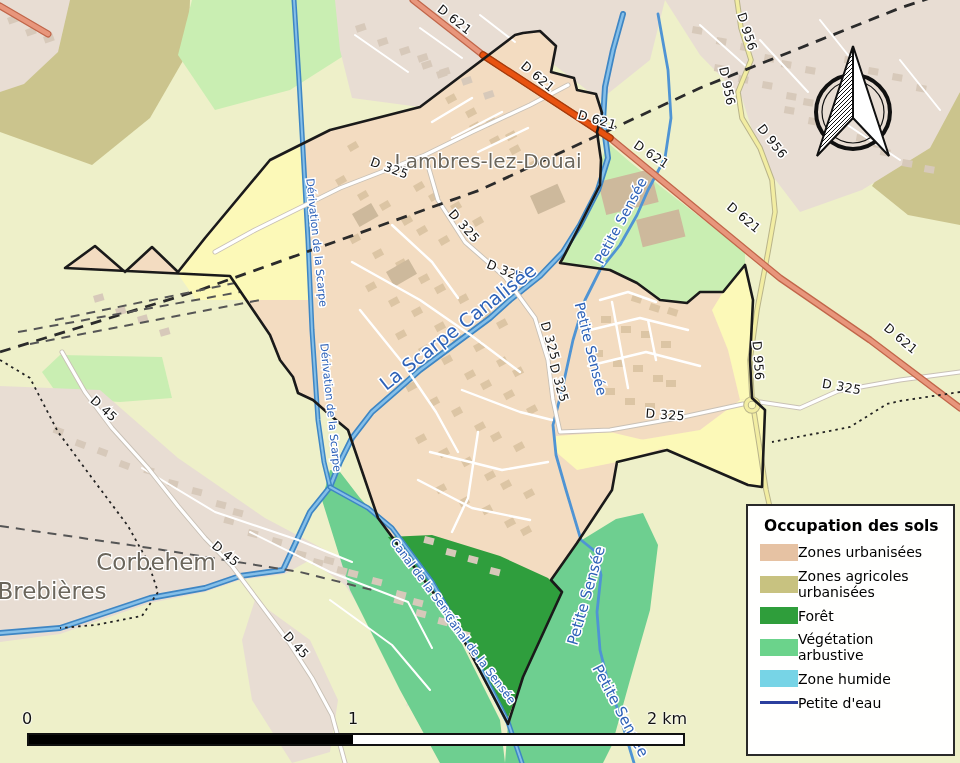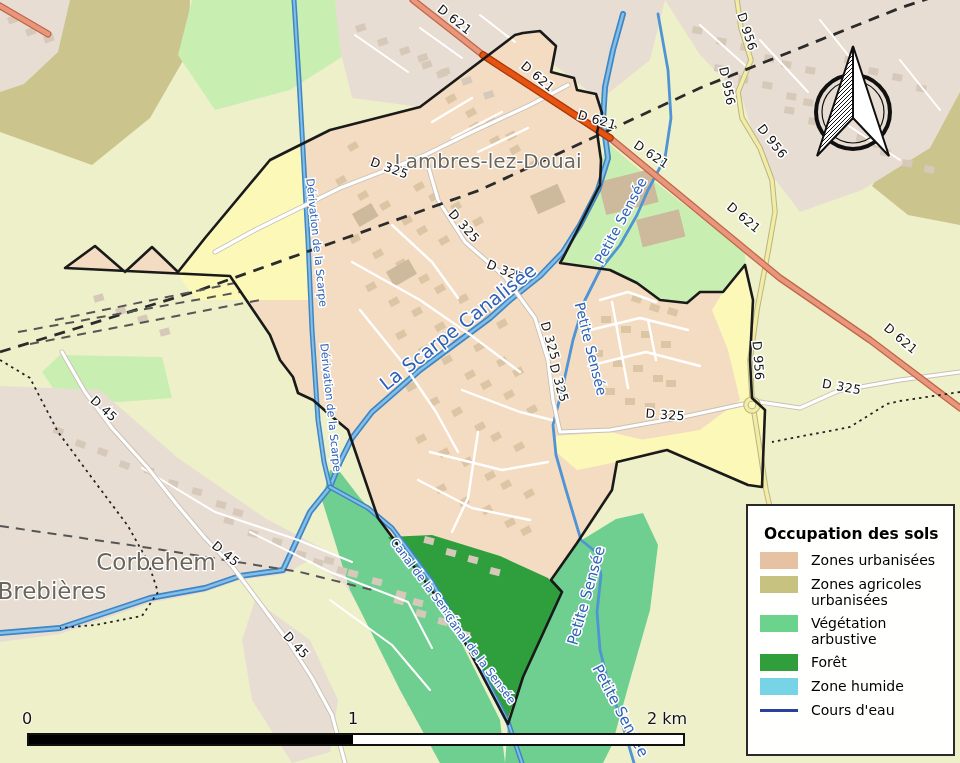--- a/index.html
+++ b/index.html
@@ -8,23 +8,23 @@
   #mapsvg{position:absolute;left:0;top:0;}
   
   text{font-family:"DejaVu Sans","Liberation Sans",sans-serif;}
   .lblRoad{font-size:12.5px;fill:#141414;stroke:#ffffff;stroke-width:3px;
            paint-order:stroke;letter-spacing:.4px;}
   .lblWater{fill:#2e62b8;stroke:#ffffff;stroke-width:3px;paint-order:stroke;}
   .lblPlace{fill:#6b665c;stroke:#ffffff;stroke-width:2.5px;paint-order:stroke;}
   
   .legend{position:absolute;left:746px;top:504px;width:209px;height:252px;
           background:#fffffe;border:2px solid #2a2a2a;box-sizing:border-box;
-          padding:17px 12px 6px 12px;}
+          padding:9px 12px 6px 12px;}
   .legend-title{font-size:15.5px;font-weight:bold;color:#000;margin:2px 0 9px 4px;}
-  .legend-row{display:flex;gap:13px;margin-bottom:7px;}
+  .legend-row{display:flex;align-items:center;gap:0;margin-bottom:7px;}
   .swatch{width:38px;height:17px;flex:0 0 38px;}
   .swatch-line-box{width:38px;height:17px;flex:0 0 38px;display:flex;align-items:center;}
   .swatch-line{width:38px;height:3px;}
   .legend-label{font-size:14px;color:#000;line-height:1.15;}
   
   .scalebar{position:absolute;left:27px;top:733px;width:658px;height:13px;
             border:2px solid #111;box-sizing:border-box;display:flex;background:#fff;}
   .scalebar .seg1{width:49.6%;background:#000;}
   .scalebar .seg2{width:50.4%;background:#fff;}
   .sb-label{position:absolute;top:709px;font-size:16px;color:#111;
@@ -331,36 +331,36 @@
   <div class="legend-title">Occupation des sols</div>
   <div class="legend-row">
     <div class="swatch" style="background: rgb(230, 194, 163);"></div>
     <div class="legend-label">Zones urbanisées</div>
   </div>
   <div class="legend-row">
     <div class="swatch" style="background: rgb(200, 194, 128);"></div>
     <div class="legend-label">Zones agricoles urbanisées</div>
   </div>
   <div class="legend-row">
+    <div class="swatch" style="background: rgb(47, 158, 59);"></div>
+    <div class="legend-label">Forêt</div>
+  </div>
+  <div class="legend-row">
     <div class="swatch" style="background: rgb(107, 211, 139);"></div>
     <div class="legend-label">Végétation arbustive</div>
-  </div>
-  <div class="legend-row">
-    <div class="swatch" style="background: rgb(47, 158, 59);"></div>
-    <div class="legend-label">Forêt</div>
   </div>
   <div class="legend-row">
     <div class="swatch" style="background: rgb(119, 212, 230);"></div>
     <div class="legend-label">Zone humide</div>
   </div>
   <div class="legend-row">
     <div class="swatch-line-box">
       <div class="swatch-line" style="background: rgb(43, 63, 158);"></div>
     </div>
-    <div class="legend-label">Cours d'eau</div>
+    <div class="legend-label">Petite d'eau</div>
   </div>
 </div>
 
 <span class="sb-label sb-0">0</span>
 <span class="sb-label sb-1">1</span>
 <span class="sb-label sb-2">2 km</span>
 <div class="scalebar">
   <div class="seg1"></div>
   <div class="seg2"></div>
 </div>

